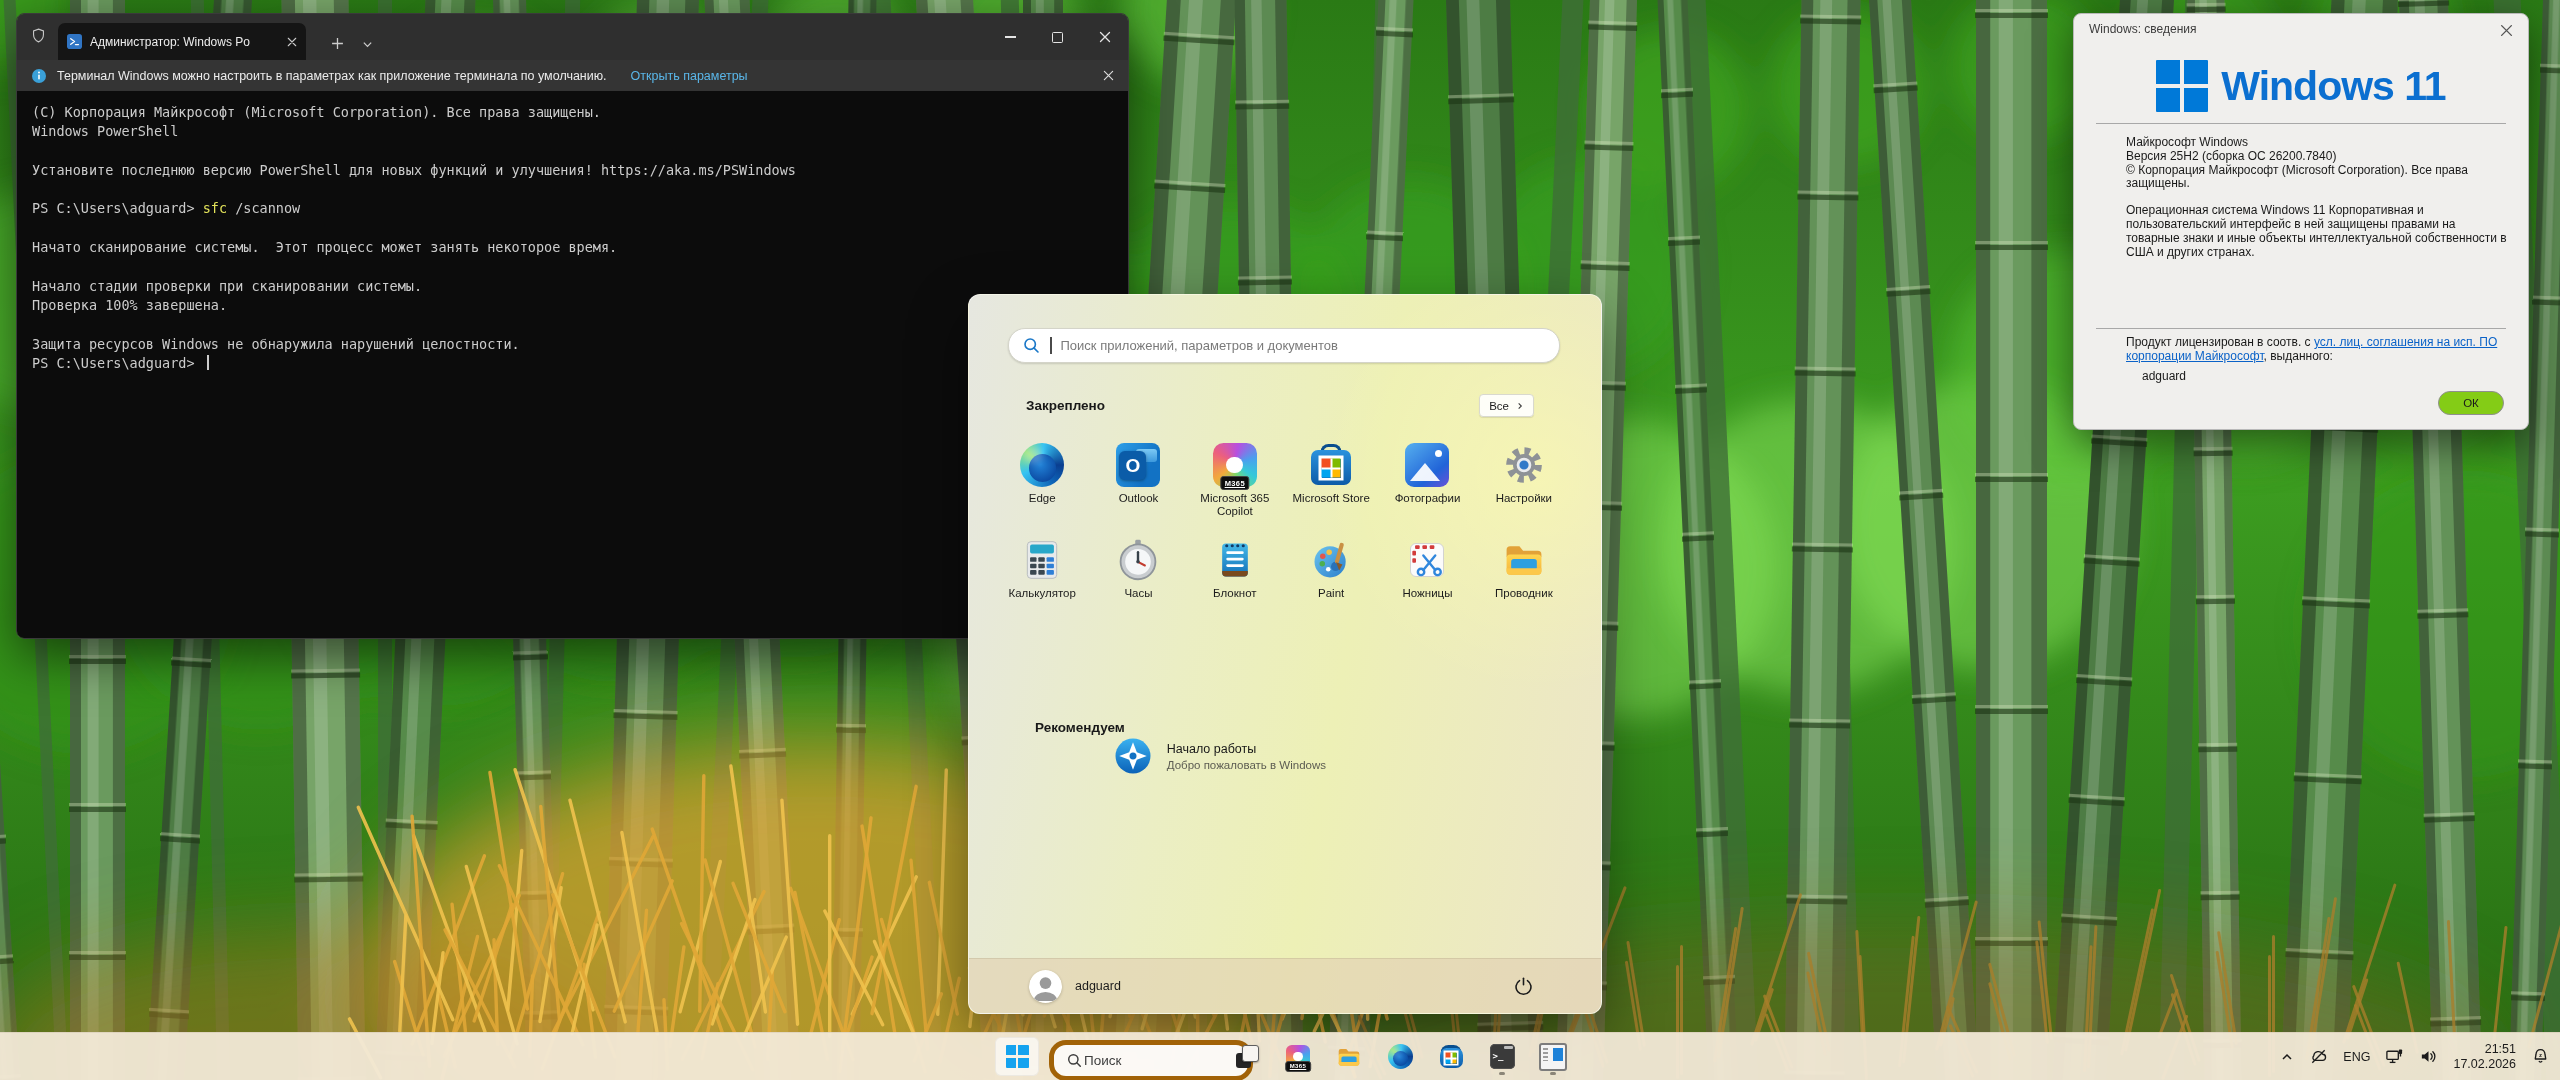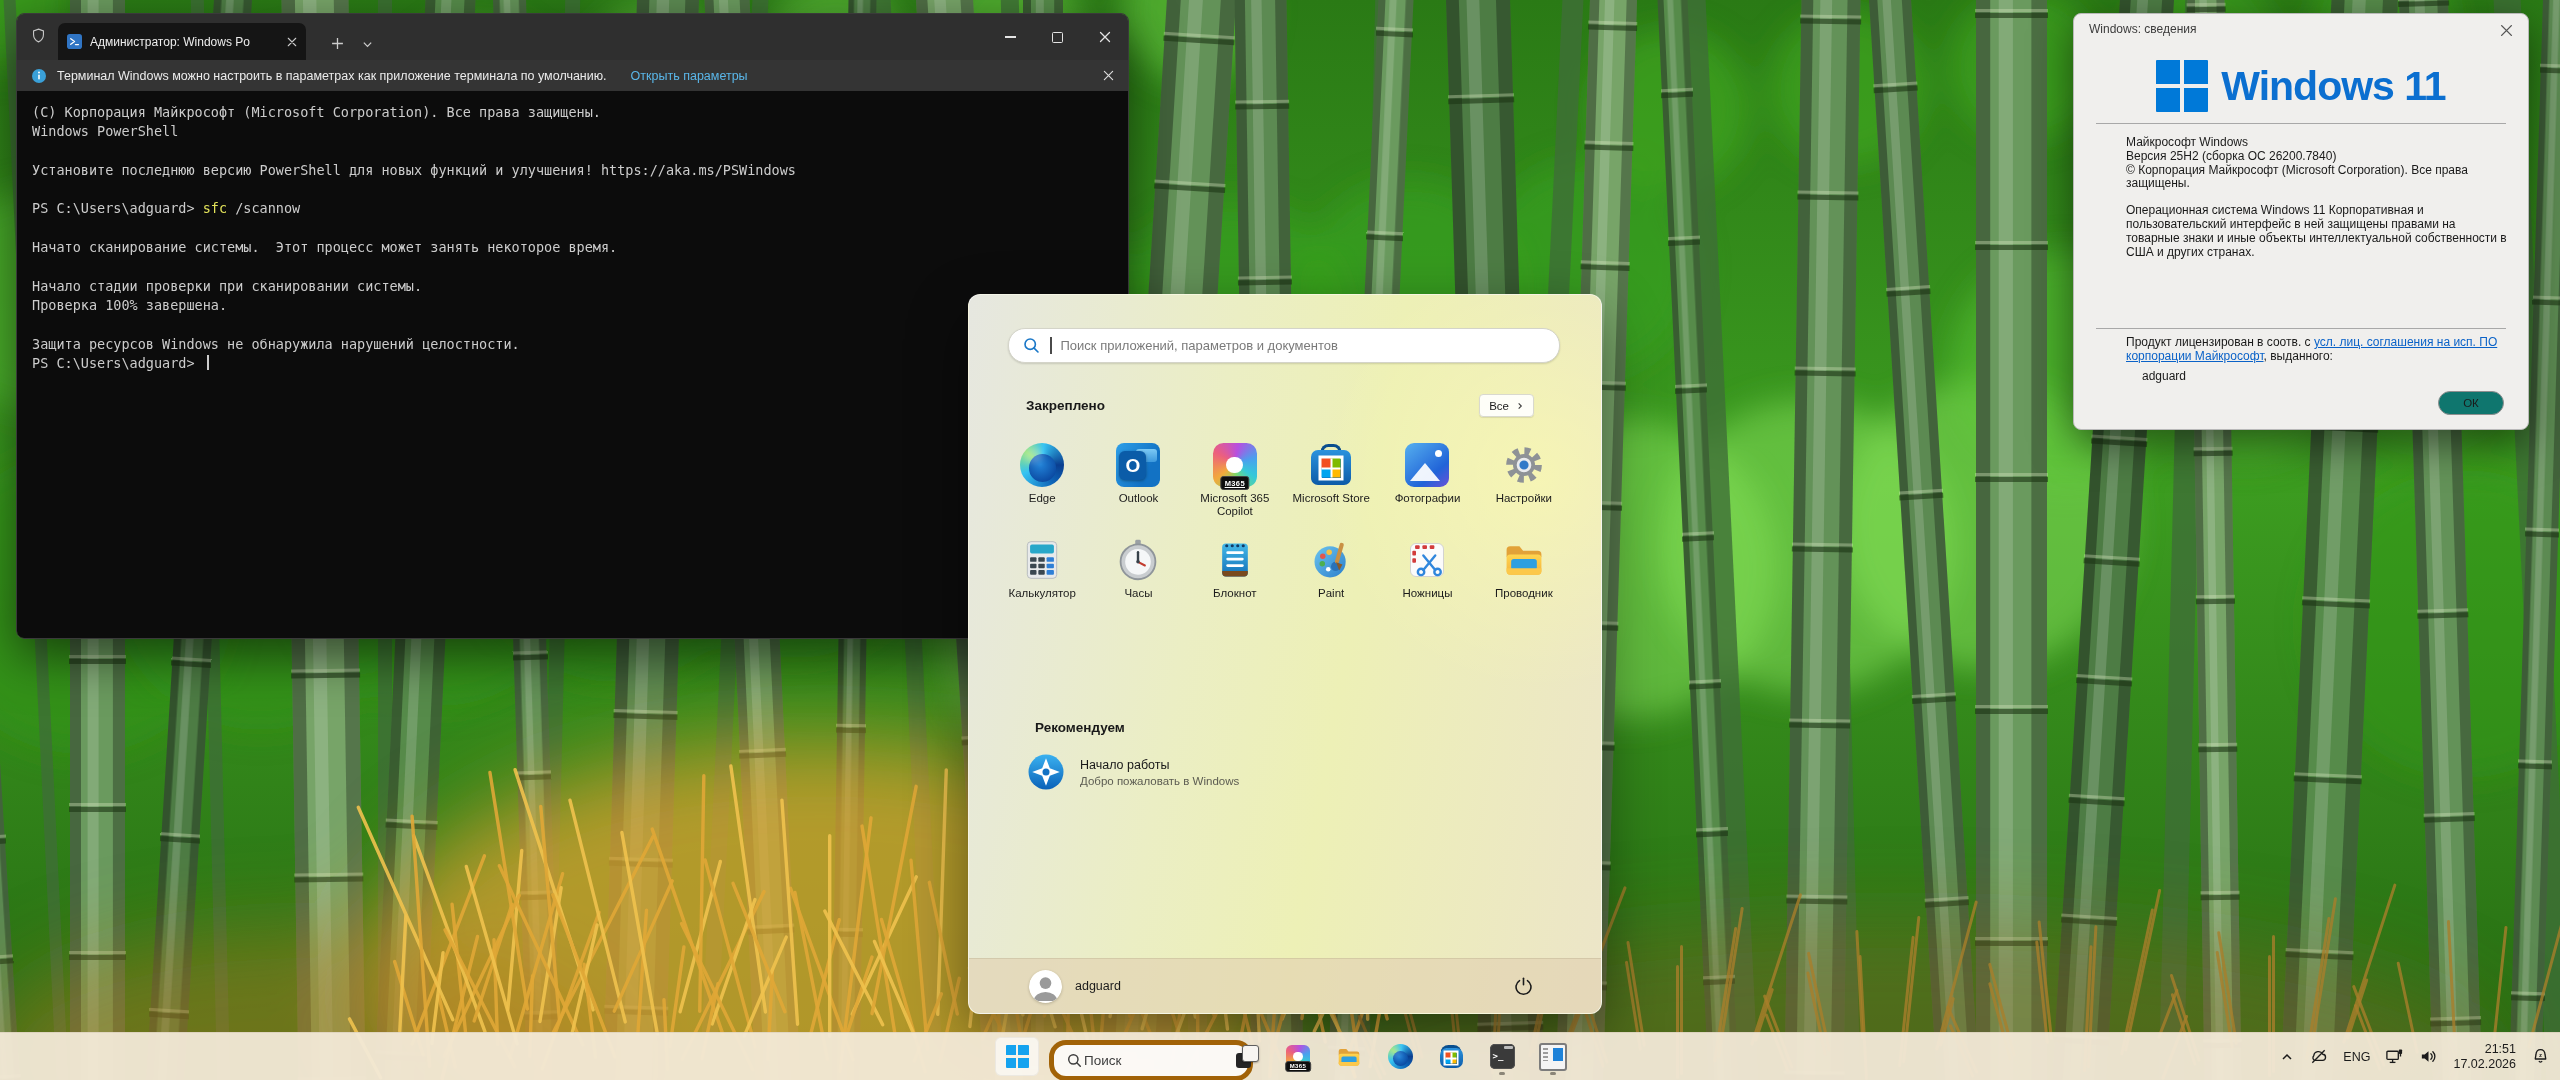--- a/index.html
+++ b/index.html
@@ -46,22 +46,22 @@
   .pin-head,.rec-head{position:absolute;left:57px;font-size:13.5px;font-weight:700;color:#191919;}
   .pin-head{top:103px;}
   .all-btn{position:absolute;right:67px;top:99px;height:21px;padding:0 9px;border-radius:4px;
     background:rgba(255,255,255,.9);border:1px solid #d9d9ce;box-shadow:0 1px 1px rgba(0,0,0,.1);
     display:flex;align-items:center;gap:7px;font-size:11.5px;color:#1b1b1b;}
   .pin-grid{position:absolute;left:25px;top:140px;width:578px;display:grid;grid-template-columns:repeat(6,1fr);}
   .tile{height:87px;display:flex;flex-direction:column;align-items:center;padding-top:8px;border-radius:6px;}
   .tile-label{margin-top:5px;font-size:11.5px;color:#1c1c1c;text-align:center;line-height:13px;max-width:90px;}
   .ti{width:44px;height:44px;position:relative;flex:none;}
   .rec-head{top:425px;margin-left:9px;}
-  .rec-item{position:absolute;left:49px;top:448px;width:300px;height:58px;display:flex;align-items:center;
-    gap:14px;padding-left:8px;border-radius:6px;}
+  .rec-item{position:absolute;left:49px;top:432px;width:300px;height:58px;display:flex;align-items:center;
+    gap:14px;padding-left:8px;border-radius:6px;justify-content:flex-end;}
   .rec-title{font-size:12.5px;color:#181818;}
   .rec-sub{font-size:11.5px;color:#5c5c52;margin-top:3px;}
   .start-footer{position:absolute;left:0;right:0;bottom:0;height:54px;background:rgba(226,209,178,.65);
     border-top:1px solid rgba(90,80,50,.12);display:flex;align-items:center;padding:0 60px;}
   .user-chip{display:flex;align-items:center;gap:13px;font-size:12.5px;color:#1b1b1b;}
   .avatar{width:33px;height:33px;border-radius:50%;overflow:hidden;flex:none;box-shadow:0 1px 3px rgba(0,0,0,.2);}
   .power-btn{margin-left:auto;width:36px;height:36px;display:flex;align-items:center;justify-content:center;border-radius:5px;}
 
   
   .ic-edge{width:100%;height:100%;border-radius:50%;position:relative;overflow:hidden;
@@ -104,21 +104,21 @@
   .wv-logo{position:absolute;left:0;right:0;top:46px;display:flex;align-items:center;justify-content:center;gap:13px;}
   .wv-logo-text{font-size:41px;font-weight:700;color:#0b6fd0;letter-spacing:-1px;}
   .wv-sep1{position:absolute;left:22px;right:22px;top:109px;border-top:1px solid #a8a8a8;}
   .wv-text{position:absolute;left:52px;top:122px;width:382px;line-height:13.8px;}
   .wv-text p{margin:0;}
   .p-gap{margin-top:13px !important;}
   .wv-sep2{position:absolute;left:22px;right:22px;top:314px;border-top:1px solid #a8a8a8;}
   .wv-license{position:absolute;left:52px;top:322px;width:382px;line-height:13.8px;}
   .wv-link{color:#0a62c8;text-decoration:underline;cursor:pointer;}
   .wv-licensee{position:absolute;left:68px;top:355px;}
-  .wv-ok{position:absolute;right:24px;bottom:14px;width:64px;height:22px;background:#0f766e;border:1px solid #8f8f8f;
+  .wv-ok{position:absolute;right:24px;bottom:14px;width:64px;height:22px;background:#84cc16;border:1px solid #8f8f8f;
     border-radius:12px;font-size:11.5px;color:#1a1a1a;display:flex;align-items:center;justify-content:center;}
 
   
   .taskbar{position:absolute;left:0;bottom:0;width:100%;height:47px;z-index:40;
     background:rgba(242,233,215,.95);border-top:1px solid rgba(120,100,70,.12);}
   .tb-start{position:absolute;left:995px;top:4px;width:44px;height:39px;border-radius:6px;
     background:rgba(255,255,255,.65);box-shadow:inset 0 0 0 1px rgba(0,0,0,.05);
     display:flex;align-items:center;justify-content:center;}
   .win-logo{position:relative;width:23px;height:23px;background:#15a3ef;border-radius:1px;}
   .win-logo::before{content:"";position:absolute;left:calc(50% - 1.25px);top:0;width:2.5px;height:100%;background:var(--gap,#f8f3e8);}

